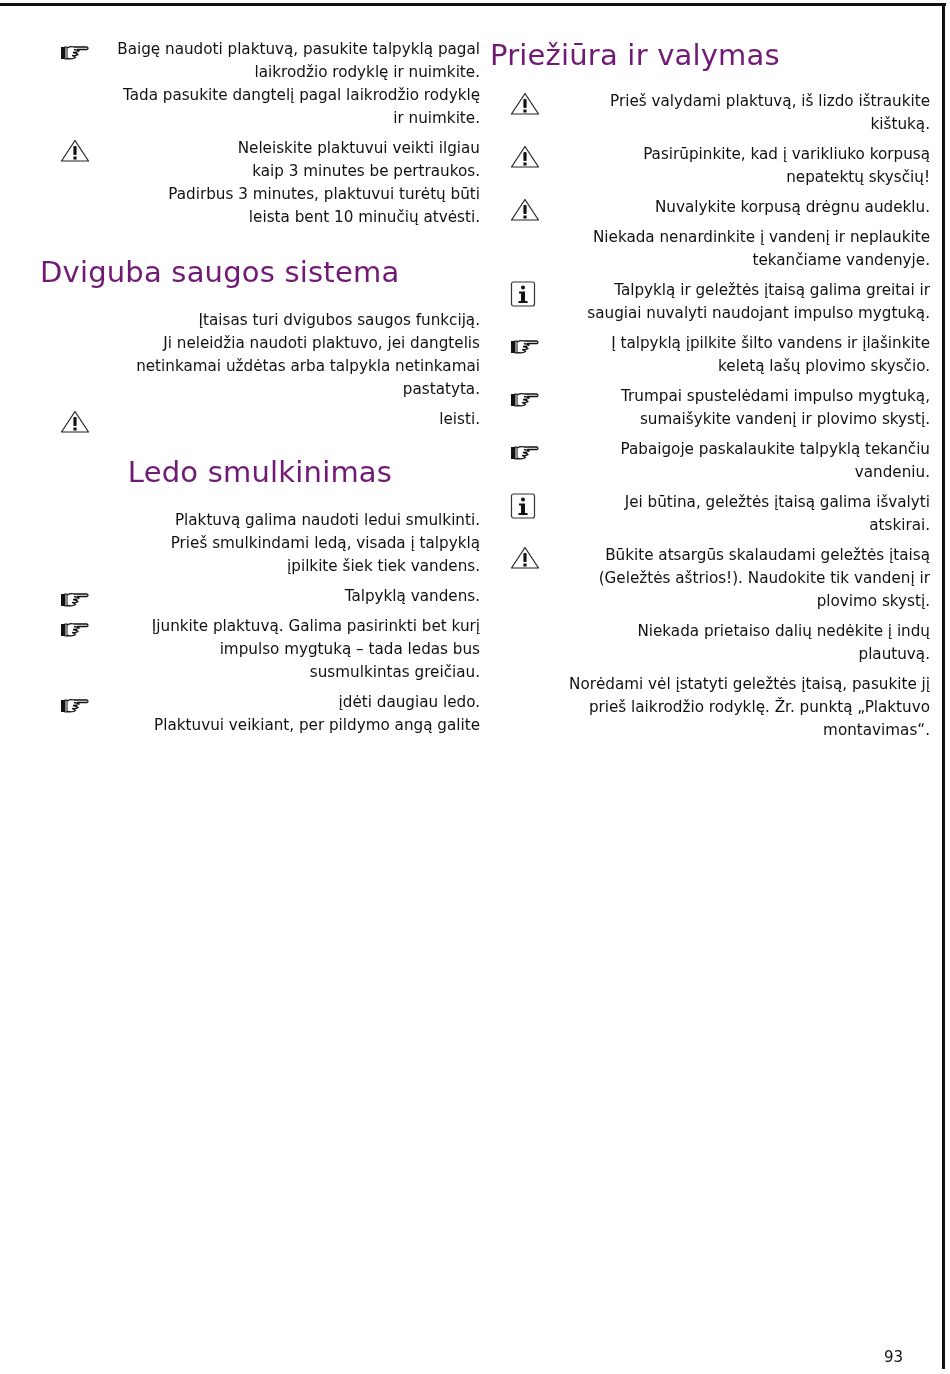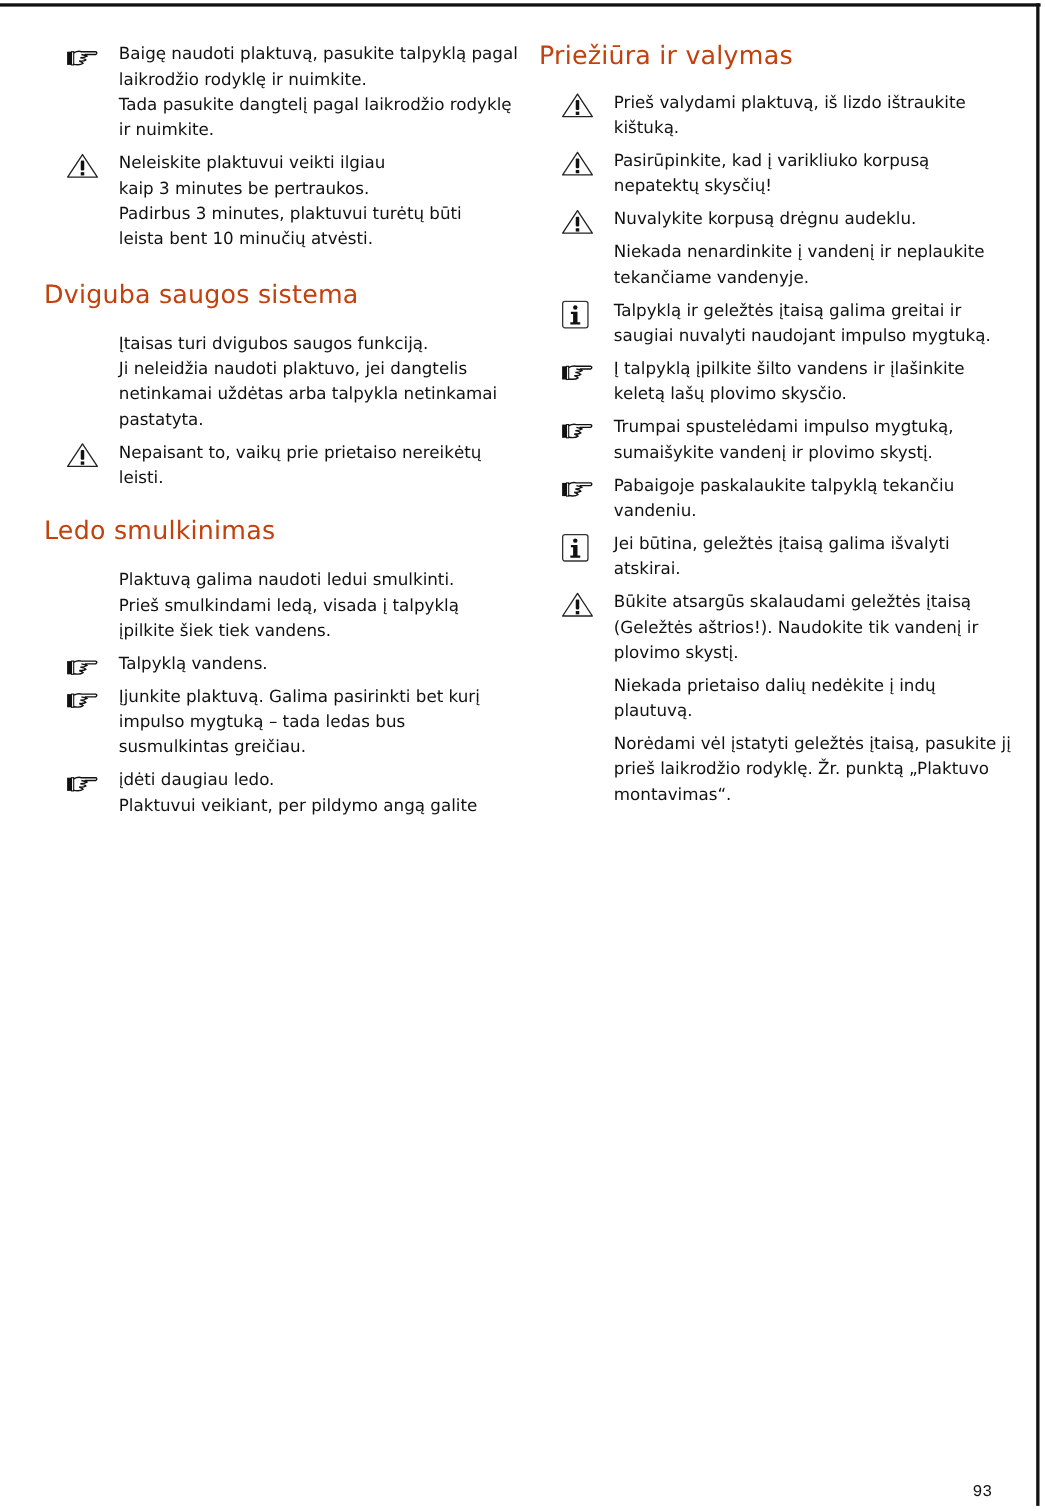--- a/index.html
+++ b/index.html
@@ -3,25 +3,25 @@
 <meta charset="utf-8">
 <style>
   html, body { margin: 0; padding: 0; background: #ffffff; }
   body { width: 950px; height: 1374px; position: relative; overflow: hidden;
          font-family: "DejaVu Sans", "Liberation Sans", sans-serif; color: #111; }
   .top-rule { position: absolute; left: 0; top: 3px; width: 946px; height: 3px; background: #111; }
   .right-rule { position: absolute; left: 942px; top: 3px; width: 3px; height: 1366px; background: #111; }
   .col { position: absolute; }
   .col-left { left: 40px; top: 38px; width: 440px; }
   .col-right { left: 490px; top: 38px; width: 440px; }
-  .heading { font-size: 23px; font-weight: normal; margin: 0; letter-spacing: 0.2px; color: #c2410c; }
+  .heading { font-size: 29px; font-weight: normal; margin: 0; letter-spacing: 0.2px; color: #701a75; }
   .item { position: relative; padding-left: 68px; font-size: 15.2px; line-height: 23px; margin-bottom: 7px; }
   .item .icon { position: absolute; left: 20px; top: 2px; width: 30px; height: 24px; }
-  .line { display: block; white-space: nowrap; }
-  .page-number { position: absolute; left: 884px; top: 1348px; font-size: 15px; font-family: Liberation Mono, monospace; }
+  .line { display: block; white-space: nowrap; text-align: right; }
+  .page-number { position: absolute; left: 884px; top: 1348px; font-size: 15px; }
   svg { display: block; }
 </style>
 </head>
 <body>
 
 <div class="top-rule"></div>
 <div class="right-rule"></div>
 
 <div class="col col-left">
   <div id="left-intro">
@@ -61,24 +61,23 @@
         <span class="line">pastatyta.</span>
       </div>
       <div class="item">
         <span class="icon">
   <svg width="30" height="24" viewBox="0 0 30 24">
             <path d="M15 1.5 L28.5 22 L1.5 22 Z" fill="none" stroke="#222" stroke-width="1.2" stroke-linejoin="round"></path>
             <rect x="13.4" y="7" width="3.2" height="9" rx="1" fill="#111"></rect>
             <rect x="13.4" y="17.5" width="3.2" height="3" fill="#111"></rect>
           </svg>
 </span>
-        <span class="line">Nepaisant to, vaikų prie prietaiso nereikėtų</span>
         <span class="line">leisti.</span>
       </div>
-      <h2 class="heading" style="margin-top: 24px; margin-bottom: 20px;">Ledo smulkinimas</h2>
+      <h2 class="heading" style="margin-top: 24px; margin-bottom: 20px; text-align: center;">Ledo smulkinimas</h2>
       <div class="item">
         <span class="line">Plaktuvą galima naudoti ledui smulkinti.</span>
         <span class="line">Prieš smulkindami ledą, visada į talpyklą</span>
         <span class="line">įpilkite šiek tiek vandens.</span>
       </div>
       <div class="item">
         <span class="icon">
   <svg width="30" height="24" viewBox="0 0 30 24">
             <rect x="1" y="7" width="4" height="12" fill="#111"></rect>
             <rect x="5" y="7" width="2" height="12" fill="none" stroke="#111" stroke-width="1"></rect>

